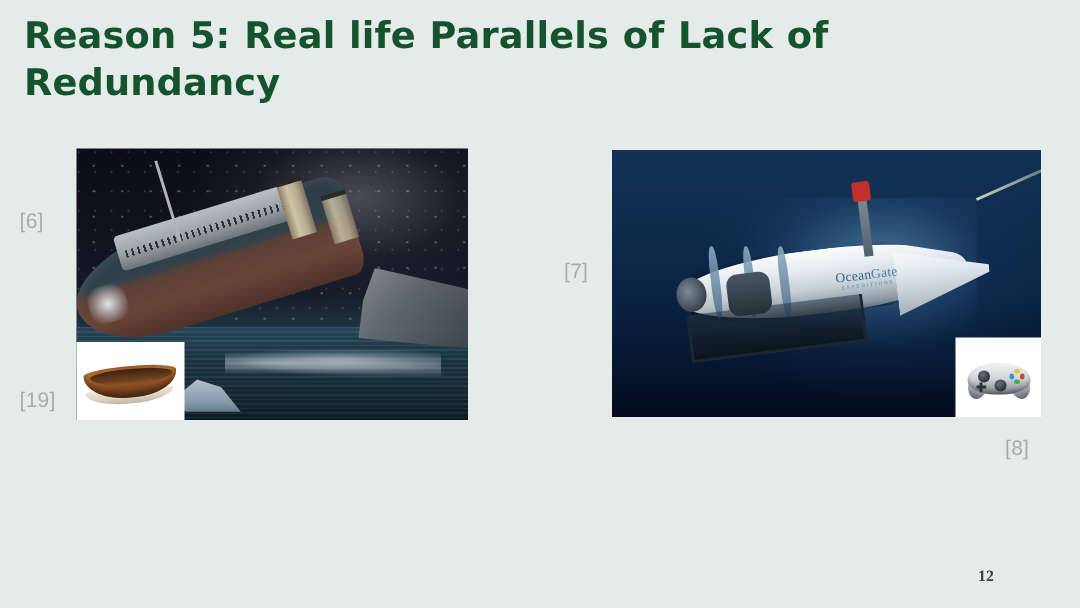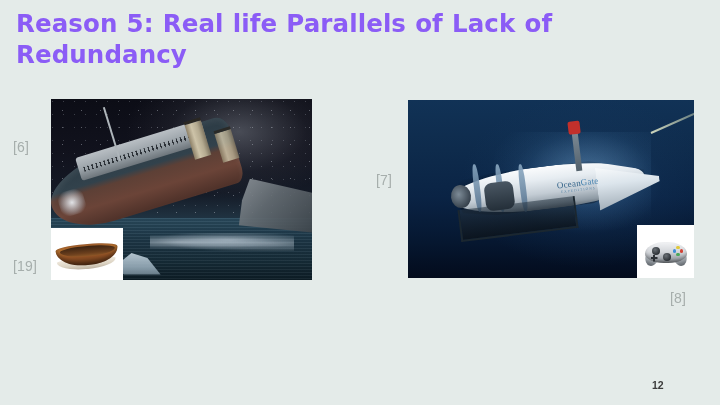--- a/index.html
+++ b/index.html
@@ -26,21 +26,21 @@
   .slide-title {
     position: absolute;
     left: 16px;
     top: 8px;
     width: 600px;
     font-family: "DejaVu Sans", sans-serif;
     font-size: 24.5px;
     font-weight: bold;
     line-height: 1.28;
     letter-spacing: 0.1px;
-    color: #8b5cf6;
+    color: #14532d;
     white-space: pre-wrap;
     word-spacing: 0.5px;
   }
 
   
   .cite {
     position: absolute;
     font-family: "Liberation Sans", sans-serif;
     font-size: 14px;
     color: #a6aeac;
@@ -49,21 +49,21 @@
   #cite-6  { left: 13px;  top: 139px; }
   #cite-18 { left: 13px;  top: 258px; }
   #cite-7  { left: 376px; top: 172px; }
   #cite-8  { left: 670px; top: 290px; }
 
   
   .page-number {
     position: absolute;
     left: 652px;
     top: 379px;
-    font-family: Liberation Sans, sans-serif;
+    font-family: Liberation Serif, serif;
     font-size: 10.5px;
     font-weight: bold;
     color: #3c3c3c;
   }
 
   
   .photo {
     position: absolute;
     overflow: hidden;
   }

